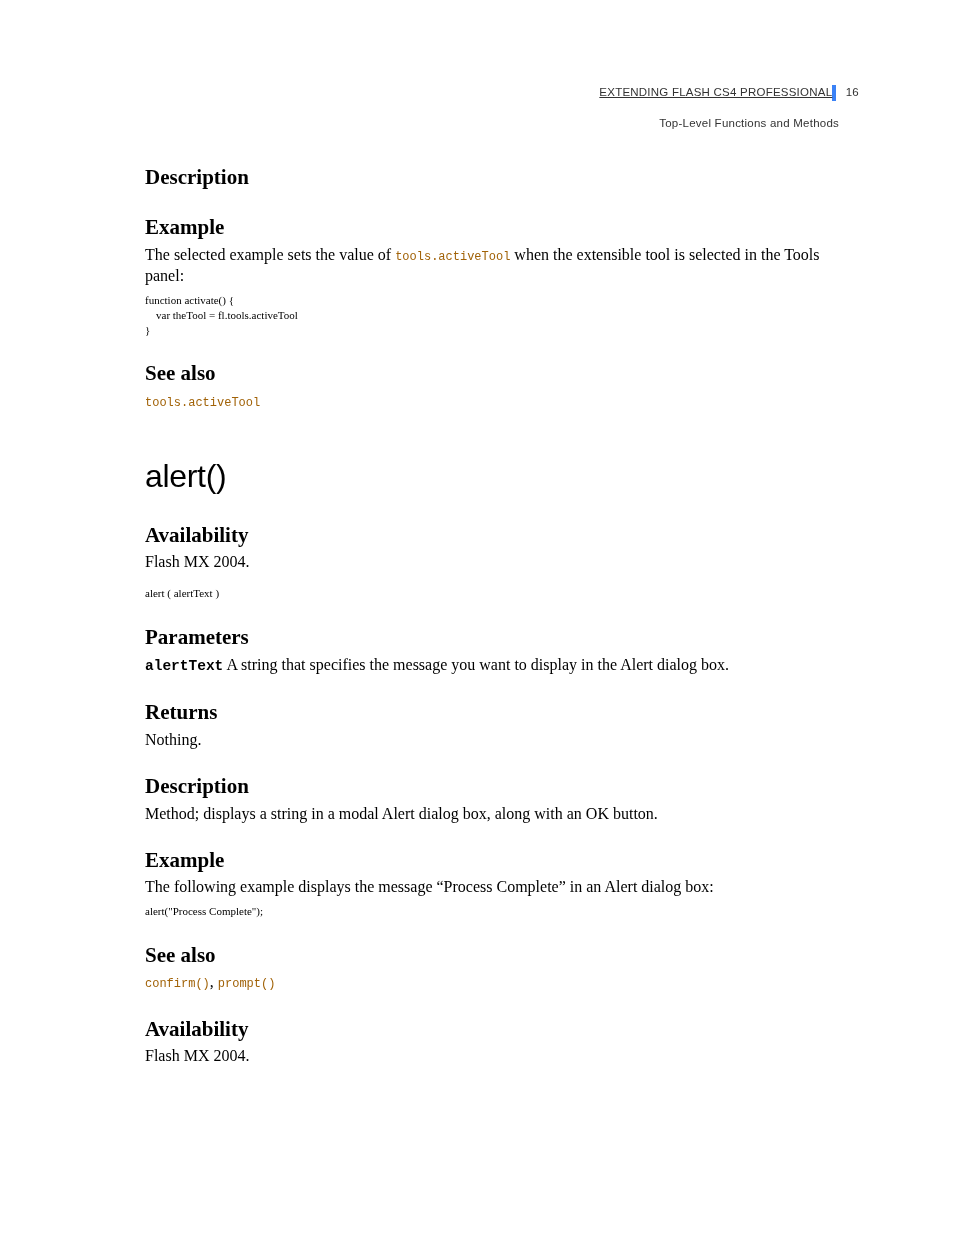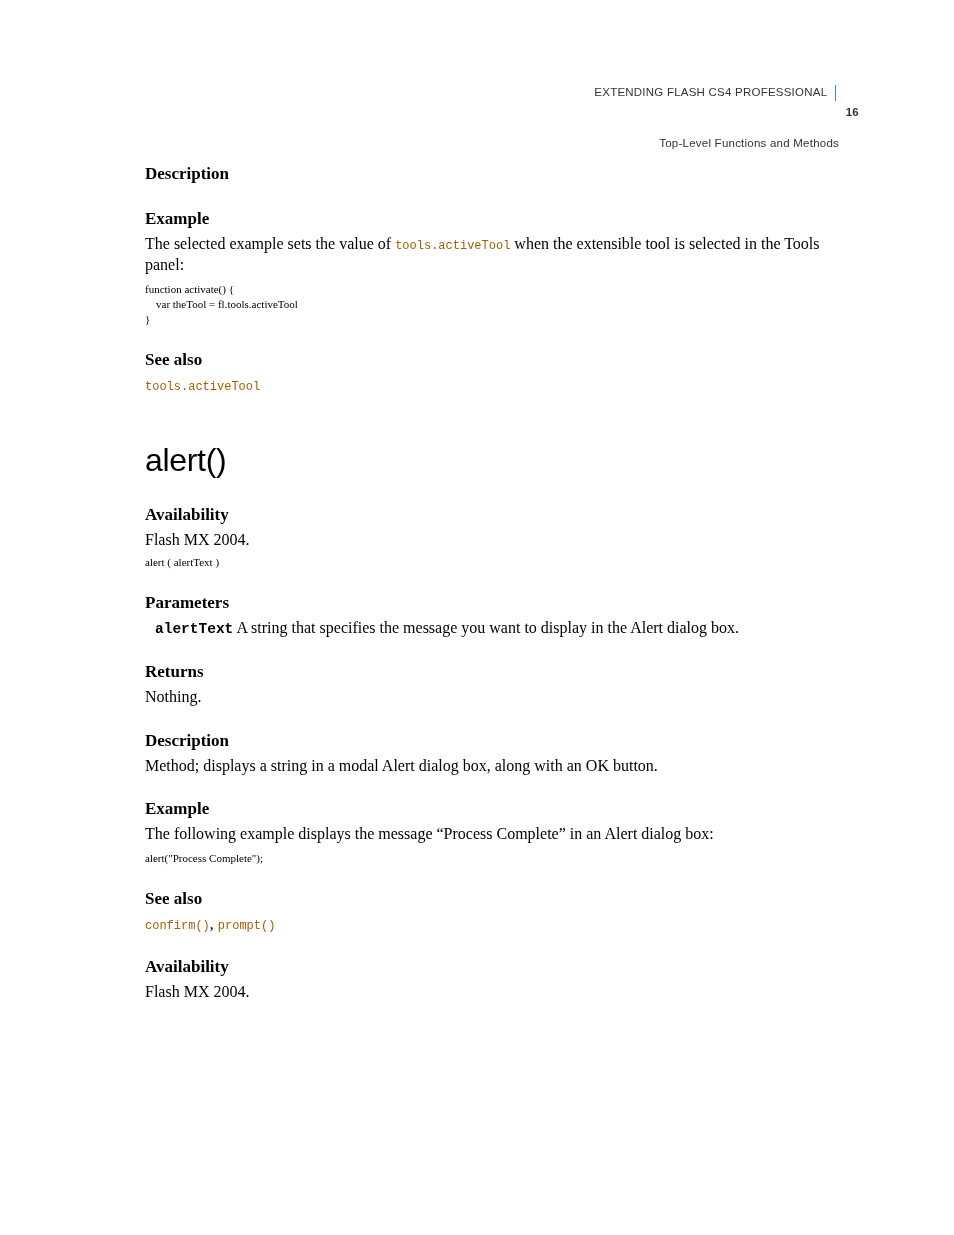--- a/index.html
+++ b/index.html
@@ -26,42 +26,42 @@
     top: 85px;
     right: 95px;
     text-align: right;
     font-family: "Myriad Pro", "Helvetica Neue", Arial, sans-serif;
     font-size: 11.5px;
     color: #333;
     letter-spacing: 0.02em;
   }
   .running-header .line1 {
     display: inline-block;
-    padding-right: 8px;
-    border-right: 1px solid #3b82f6;
+    padding-right: 0;
+    border-right: 4px solid #3b82f6;
     vertical-align: top;
+    text-decoration: underline;
   }
   .running-header .pagenum {
     display: inline-block;
-    font-weight: 700;
+    font-weight: 400;
     padding-left: 6px;
     vertical-align: top;
-    margin-top: 20px;
   }
   .running-header .line2 {
     margin-top: 15px;
     font-weight: 400;
     padding-right: 20px;
   }
   .content {
     margin-top: 78px;
   }
   .subhead {
     font-weight: 700;
-    font-size: 17px;
+    font-size: 21px;
     margin-top: 22px;
     margin-bottom: 2px;
   }
   .body {
     font-size: 16px;
     margin: 0 0 2px 0;
   }
   .code-block {
     font-family: Liberation Serif, serif;
     font-size: 11px;
@@ -78,21 +78,20 @@
     font-family: "Myriad Pro", "Helvetica Neue", Arial, sans-serif;
     font-weight: 400;
     font-size: 32px;
     margin: 44px 0 14px 0;
     letter-spacing: -0.01em;
   }
   .param-name {
     font-family: "Courier New", Courier, monospace;
     font-size: 14.5px;
     font-weight: 700;
-    margin-left: 10px;
   }
   .seealso-links {
     margin-top: 2px;
   }
 </style>
 </head>
 <body>
 
 <div class="page">
 
@@ -119,21 +118,21 @@
     <div class="subhead">See also</div>
     <div class="seealso-links">
       <span class="link">tools.activeTool</span>
     </div>
 
     <h1 class="api">alert()</h1>
 
     <div class="subhead">Availability</div>
     <p class="body">Flash MX 2004.</p>
 
-    <div class="code-block" style="margin-top:4px">alert ( alertText )</div>
+    <div class="code-block" style="margin-top:14px">alert ( alertText )</div>
 
     <div class="subhead">Parameters</div>
     <p class="body">
       <span class="param-name">alertText</span><span>  A string that specifies the message you want to display in the Alert dialog box.</span>
     </p>
 
     <div class="subhead">Returns</div>
     <p class="body">Nothing.</p>
 
     <div class="subhead">Description</div>

